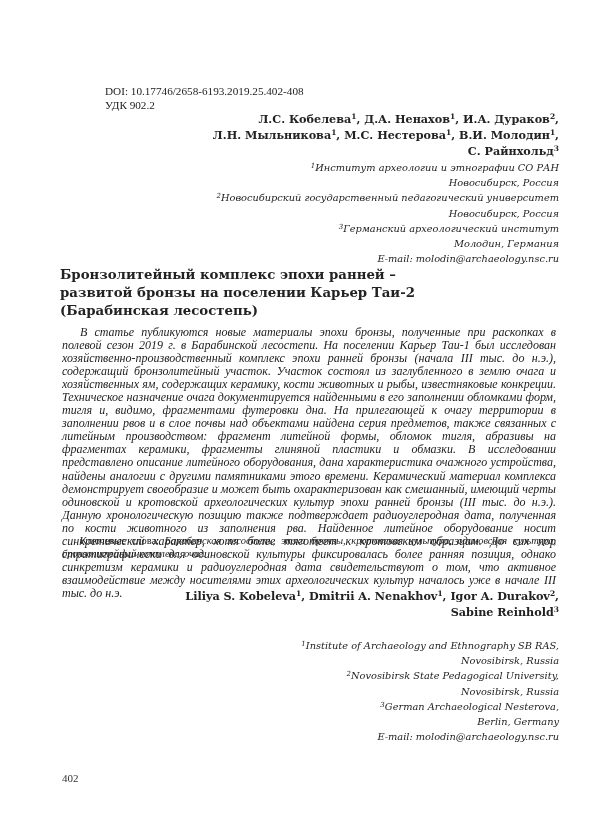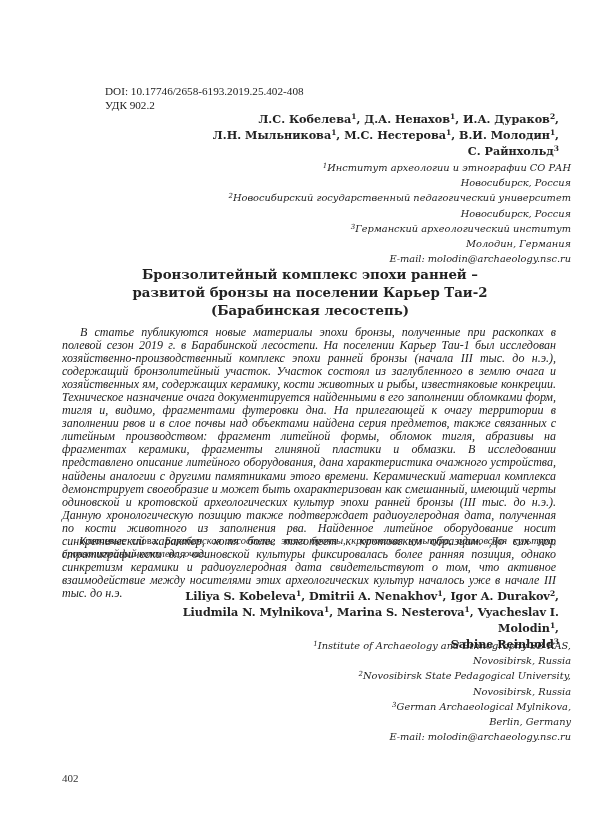--- a/index.html
+++ b/index.html
@@ -1,23 +1,23 @@
 <!DOCTYPE html>
 <html><head>
 <meta charset="utf-8">
 <style>
   html, body { margin: 0; padding: 0; background: #ffffff; }
   body { width: 611px; height: 820px; position: relative; overflow: hidden; color: #1a1a1a; }
   .page { position: absolute; left: 0; top: 0; width: 611px; height: 820px; }
   .meta { position: absolute; left: 62px; top: 84px; font-family: "Liberation Serif", serif; font-size: 11.2px; line-height: 14px; color: #222; margin-left: 43px; }
   .authors { position: absolute; right: 52px; width: 420px; text-align: right; font-family: "DejaVu Serif", serif; font-weight: bold; font-size: 11.2px; line-height: 16px; color: #222; }
   .authors sup { font-size: 7.5px; vertical-align: 4px; line-height: 0; }
-  .affil { position: absolute; right: 40px; width: 400px; text-align: right; font-family: "DejaVu Serif", serif; font-style: italic; font-size: 9.8px; line-height: 15.2px; color: #222; }
+  .affil { position: absolute; right: 52px; width: 400px; text-align: right; font-family: "DejaVu Serif", serif; font-style: italic; font-size: 9.8px; line-height: 15.2px; color: #222; }
   .affil sup { font-size: 7px; vertical-align: 3px; line-height: 0; }
-  .title { position: absolute; left: 60px; width: 500px; top: 266px; text-align: center; font-family: "DejaVu Serif", serif; font-weight: bold; font-size: 13.3px; line-height: 18px; color: #222; }
+  .title { position: absolute; left: 60px; width: 500px; top: 266px; font-family: "DejaVu Serif", serif; font-weight: bold; font-size: 13.3px; line-height: 18px; color: #222; }
   .abstract { position: absolute; left: 62px; width: 494px; top: 326px; font-family: "Liberation Serif", serif; font-style: italic; font-size: 12px; line-height: 13.05px; text-align: justify; color: #222; text-indent: 18px; hyphens: manual; }
   .keywords { position: absolute; left: 62px; width: 494px; top: 534px; font-family: Liberation Serif, serif; font-size: 10.45px; line-height: 13.2px; text-align: justify; text-indent: 18px; color: #222; }
   .keywords .kw-label { font-style: normal; }
   .keywords .kw-text { font-style: italic; }
   .page-number { position: absolute; left: 62px; top: 772px; font-family: "Liberation Serif", serif; font-size: 11px; color: #333; }
 </style>
 </head>
 <body>
 
 <div class="page">
@@ -57,31 +57,28 @@
 
   <div class="abstract">В статье публикуются новые материалы эпохи бронзы, полученные при раскопках в полевой сезон 2019 г. в Барабинской лесостепи. На поселении Карьер Таи-1 был исследован хозяйственно-производственный комплекс эпохи ранней бронзы (начала III тыс. до н.э.), содержащий бронзолитейный участок. Участок состоял из за­глубленного в землю очага и хозяйственных ям, содержащих керамику, кости животных и рыбы, известняковые конкреции. Техническое назначение очага документируется найденными в его заполнении обломками форм, тигля и, видимо, фрагментами футеровки дна. На прилегающей к очагу территории в заполнении рвов и в слое почвы над объектами найдена серия предметов, также связанных с литейным производством: фрагмент литейной формы, обломок тигля, абразивы на фрагментах керамики, фрагменты глиняной пластики и обмазки. В исследовании представлено описание литейного оборудования, дана характеристика очажного устройства, найдены аналогии с другими памятниками этого времени. Керамический материал комплекса демонстрирует своеобразие и может быть охарактеризован как смешанный, имеющий черты одиновской и кротовской археологических культур эпохи ранней бронзы (III тыс. до н.э.). Данную хронологическую позицию также подтверждает радиоуглеродная дата, полученная по кости животного из заполнения рва. Найденное литейное оборудование носит синкретический характер, хотя более тяготеет к кротовским образцам. До сих пор стратиграфически для одиновской культуры фиксировалась более ранняя позиция, однако синкретизм керамики и радиоуглеродная дата свидетельствуют о том, что активное взаимодействие между носителями этих археологических культур началось уже в начале III тыс. до н.э.</div>
 
   <div class="keywords"><span class="kw-label">Ключевые слова: </span><span class="kw-text">Барабинская лесостепь, эпоха бронзы, кротовская культура, одиновская культура, бронзо­литейный комплекс, очаг.</span></div>
 
   <div class="authors" style="top:588px;">
     <div>
       <span><span>Liliya S. Kobeleva</span><sup>1</sup><span>, </span></span><span><span>Dmitrii A. Nenakhov</span><sup>1</sup><span>, </span></span><span><span>Igor A. Durakov</span><sup>2</sup><span>,</span></span>
     </div>
     <div>
-      <span><span>Liudmila N. Mylnikova</span><sup>1</sup><span>, </span></span><span><span>Marina S. Nesterova</span><sup>1</sup><span>, </span></span><span><span>Vyacheslav I. Molodin</span><sup>1</sup><span>,</span></span>
-    </div>
-    <div>
       <span><span>Sabine Reinhold</span><sup>3</sup></span>
     </div>
   </div>
 
   <div class="affil" style="top:638px;">
     <div><sup>1</sup><span>Institute of Archaeology and Ethnography SB RAS,</span></div>
     <div>Novosibirsk, Russia</div>
     <div><sup>2</sup><span>Novosibirsk State Pedagogical University,</span></div>
     <div>Novosibirsk, Russia</div>
-    <div><sup>3</sup><span>German Archaeological Mylnikova,</span></div>
+    <div><sup>3</sup><span>German Archaeological Nesterova,</span></div>
     <div>Berlin, Germany</div>
     <div>E-mail: molodin@archaeology.nsc.ru</div>
   </div>
 
   <div class="page-number">402</div>
 </div>
 
 </body></html>

